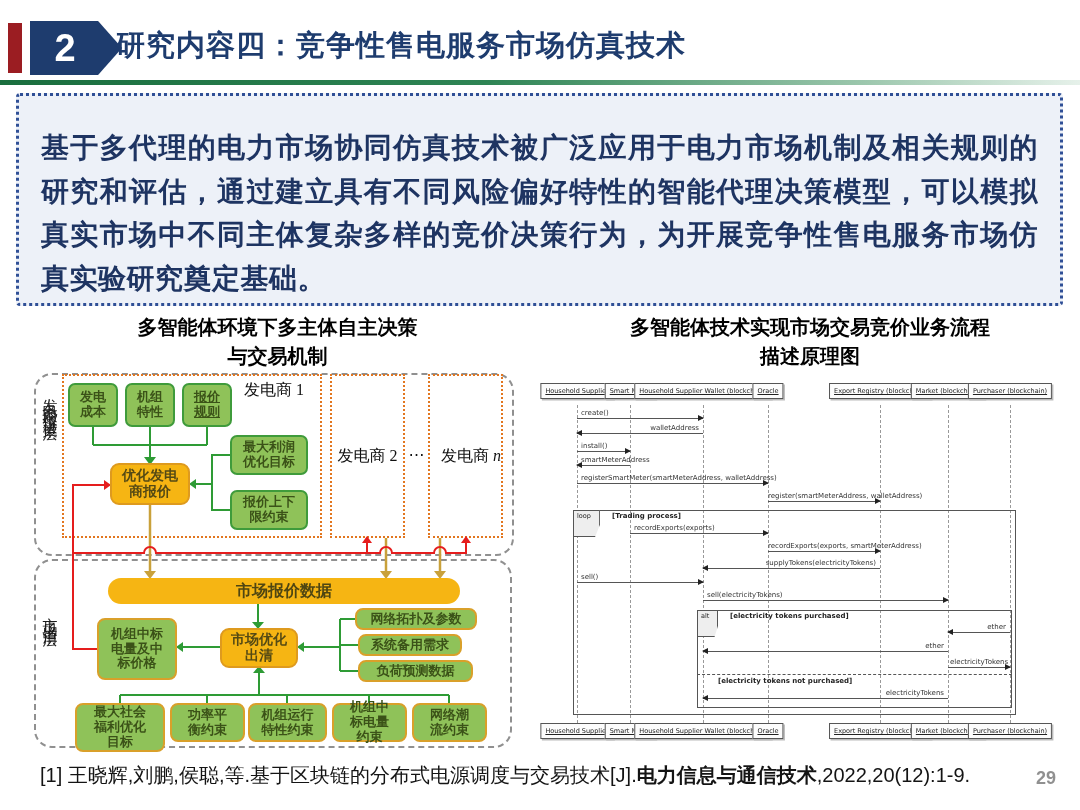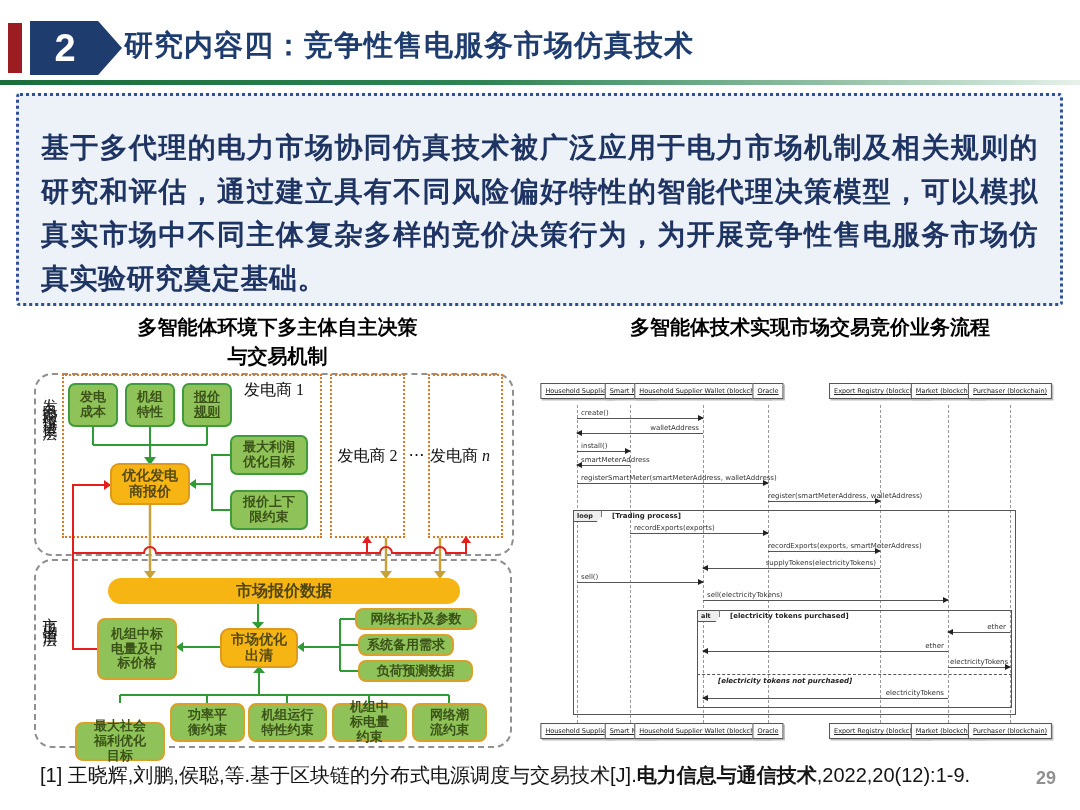--- a/index.html
+++ b/index.html
@@ -6,21 +6,21 @@
   html,body { background:#ffffff; }
   .slide { position:relative; width:1080px; height:810px; background:#ffffff; overflow:hidden;
            font-family:"Liberation Sans", sans-serif; }
 
   
   .red-bar { position:absolute; left:8px; top:23px; width:14px; height:50px; background:#9b1d22; }
   .num-badge { position:absolute; left:30px; top:21px; width:92px; height:54px; background:#1e3c6e;
                clip-path:polygon(0 0,74% 0,100% 50%,74% 100%,0 100%);
                color:#fff; font-size:38px; font-weight:bold; display:flex; align-items:center;
                justify-content:center; padding-right:22px; }
-  .page-title { position:absolute; left:124px; top:26px; font-size:29px; font-weight:bold;
+  .page-title { position:absolute; left:116px; top:26px; font-size:29px; font-weight:bold;
                 color:#1e3c6e; letter-spacing:1px; white-space:nowrap; }
   .green-line { position:absolute; left:0; top:80px; width:1080px; height:5px;
                 background:linear-gradient(to right,#1a6e3e 0%,#2e8454 45%,#9cc7ad 80%,#e6f1ea 100%); }
 
   
   .summary-box { position:absolute; left:16px; top:93px; width:1047px; height:213px;
                  background:#edf1f8; border:3px dotted #2f4f96; border-radius:4px;
                  padding:30px 22px; }
   .summary-text { font-size:28px; font-weight:bold; color:#1e3462; line-height:1.56;
                   text-align:justify; letter-spacing:.5px; }
@@ -36,21 +36,21 @@
   .flowchart svg.wires { position:absolute; left:0; top:0; z-index:1; }
   .dash-layer { position:absolute; border:2px dashed #909090; border-radius:18px; z-index:0; }
   .layer1 { left:0; top:0; width:480px; height:183px; }
   .layer2 { left:0; top:186px; width:478px; height:189px; }
   .vlabel { position:absolute; writing-mode:vertical-rl; text-orientation:upright;
             font-family:"Liberation Serif", serif; font-size:15px; color:#1a1a1a;
             letter-spacing:4px; z-index:2; }
   .dot-box { position:absolute; border:2px dotted #e2761f; z-index:1; background:transparent; }
   .gen1 { left:28px; top:1px; width:260px; height:164px; }
   .gen2 { left:296px; top:1px; width:75px; height:164px; display:flex; align-items:center; justify-content:center; }
-  .genn { left:394px; top:1px; width:75px; height:164px; display:flex; align-items:center; justify-content:flex-start; }
+  .genn { left:394px; top:1px; width:75px; height:164px; display:flex; align-items:center; justify-content:flex-end; }
   .gen-label { font-family:"Liberation Serif", serif; font-size:16px; color:#111; }
   .gen1-label { position:absolute; right:16px; top:4px;margin-left:45px; }
   .gen-ellipsis { position:absolute; left:370px; top:72px; width:25px; text-align:center;
                   font-size:16px; color:#111; z-index:2; }
   .fc-box { position:absolute; z-index:3; display:flex; align-items:center; justify-content:center;
             text-align:center; font-family:"Liberation Serif", serif; font-weight:bold;
             line-height:1.15; }
   .gbox { background:#8fc259; border:2px solid #3f9b3b; border-radius:7px; color:#3b5218; }
   .gbox-gold { background:#8fc259; border:2px solid #d9a02a; border-radius:8px; color:#3b5218; }
   .obox { background:#f6b513; border:2px solid #de9a1e; border-radius:9px; color:#554a14; }
@@ -67,21 +67,21 @@
   .head { position:absolute; top:-3.5px; width:0; height:0; border-top:3.5px solid transparent;
           border-bottom:3.5px solid transparent; }
   .head-r { right:-1px; border-left:6px solid #222; }
   .head-l { left:-1px; border-right:6px solid #222; }
   .msg-label { position:absolute; bottom:1px; left:0; width:100%; font-size:7px; color:#333;
                white-space:nowrap; text-align:center; }
   .lab-left  { text-align:left;  padding-left:4px; }
   .lab-right { text-align:right; padding-right:4px; }
   .frame { position:absolute; border:1.5px solid #555; z-index:2; }
   .frame-tab { position:absolute; left:-1px; top:-1px; background:#eee; border:1px solid #555;
-               font-size:6.5px; font-weight:bold; color:#222; padding:1px 8px 1px 3px;
+               font-size:6.5px; font-weight:normal; color:#222; padding:1px 8px 16px 3px;
                clip-path:polygon(0 0,100% 0,100% 55%,82% 100%,0 100%); }
   .frame-cond { position:absolute; top:1px; font-size:7px; font-weight:bold; color:#222; white-space:nowrap; }
   .alt-divider { position:absolute; border-top:1px dashed #555; z-index:2; }
   .alt-else { position:absolute; font-size:7px; font-weight:bold; color:#222; z-index:3; white-space:nowrap; }
 
   
   .citation { position:absolute; left:40px; top:762px; font-size:20px; color:#141414; white-space:nowrap; }
   .citation .bold { font-weight:bold; }
   .page-num { position:absolute; left:1036px; top:768px; font-size:18px; font-weight:bold; color:#909090; }
 </style>
@@ -100,20 +100,21 @@
   <div class="summary-box">
     <div class="summary-text">基于多代理的电力市场协同仿真技术被广泛应用于电力市场机制及相关规则的研究和评估，通过建立具有不同风险偏好特性的智能代理决策模型，可以模拟真实市场中不同主体复杂多样的竞价决策行为，为开展竞争性售电服务市场仿真实验研究奠定基础。</div>
   </div>
 
   <div class="caption caption-left">
     <div>多智能体环境下多主体自主决策</div>
     <div>与交易机制</div>
   </div>
   <div class="caption caption-right">
     <div>多智能体技术实现市场交易竞价业务流程</div>
+    <div>描述原理图</div>
   </div>
 
   <div class="flowchart">
 
     <div class="dash-layer layer1"></div>
     <div class="dash-layer layer2"></div>
 
     <div class="vlabel" style="left:6px; top:14px;">发电商报价决策层</div>
     <div class="vlabel" style="left:6px; top:232px;">市场出清层</div>
 
@@ -174,23 +175,23 @@
     <div class="fc-box gbox" style="left:91px; top:10px; width:50px; height:44px; padding:0 6px; font-size:13px;">机组特性</div>
     <div class="fc-box gbox" style="left:148px; top:10px; width:50px; height:44px; padding:0 6px; font-size:13px;text-decoration:underline;">报价规则</div>
     <div class="fc-box obox" style="left:76px; top:90px; width:80px; height:42px; padding:0 9px; font-size:14px;">优化发电商报价</div>
     <div class="fc-box gbox" style="left:196px; top:62px; width:78px; height:40px; padding:0 11px; font-size:13px;">最大利润优化目标</div>
     <div class="fc-box gbox" style="left:196px; top:117px; width:78px; height:40px; padding:0 11px; font-size:13px;">报价上下限约束</div>
 
     <div class="fc-box pill" style="left:74px; top:205px; width:352px; height:26px; font-size:16px;">市场报价数据</div>
     <div class="fc-box obox" style="left:186px; top:255px; width:78px; height:40px; padding:0 9px; font-size:14px;">市场优化出清</div>
     <div class="fc-box gbox-gold" style="left:63px; top:245px; width:80px; height:62px; padding:0 11px; font-size:13px;">机组中标电量及中标价格</div>
     <div class="fc-box gbox-gold" style="left:321px; top:235px; width:122px; height:22px; font-size:13px;">网络拓扑及参数</div>
-    <div class="fc-box gbox-gold" style="left:324px; top:261px; width:96px; height:22px; font-size:13px;">系统备用需求</div>
+    <div class="fc-box gbox-gold" style="left:324px; top:261px; width:104px; height:22px; font-size:13px;">系统备用需求</div>
     <div class="fc-box gbox-gold" style="left:324px; top:287px; width:115px; height:22px; font-size:13px;">负荷预测数据</div>
-    <div class="fc-box gbox-gold" style="left:41px; top:349px; width:90px; height:39px; padding:0 12px; font-size:13px;">最大社会福利优化目标</div>
+    <div class="fc-box gbox-gold" style="left:41px; top:330px; width:90px; height:49px; padding:0 12px; font-size:13px;">最大社会福利优化目标</div>
     <div class="fc-box gbox-gold" style="left:136px; top:330px; width:75px; height:39px; padding:0 10px; font-size:13px;">功率平衡约束</div>
     <div class="fc-box gbox-gold" style="left:214px; top:330px; width:79px; height:39px; padding:16px 11px; font-size:13px;">机组运行特性约束</div>
     <div class="fc-box gbox-gold" style="left:298px; top:330px; width:75px; height:39px; padding:0 10px; font-size:13px;">机组中标电量约束</div>
     <div class="fc-box gbox-gold" style="left:378px; top:330px; width:75px; height:39px; padding:0 10px; font-size:13px;">网络潮流约束</div>
   </div>
 
   <div class="seq">
 
     <div class="lifeline" style="left:27px;"></div>
     <div class="lifeline" style="left:80px;"></div>
@@ -211,21 +212,21 @@
     <div class="frame" style="left:23px; top:127px; width:443px; height:205px;">
       <span class="frame-tab">loop</span>
       <span class="frame-cond" style="left:38px;">[Trading process]</span>
     </div>
 
     <div class="frame" style="left:147px; top:227px; width:315px; height:98px; border-width:1.3px;">
       <span class="frame-tab">alt</span>
       <span class="frame-cond" style="left:32px;">[electricity tokens purchased]</span>
     </div>
     <div class="alt-divider" style="left:147px; top:291px; width:315px;"></div>
-    <div class="alt-else" style="left:168px; top:294px;font-style:italic;">[electricity tokens not purchased]</div>
+    <div class="alt-else" style="left:168px; top:294px;">[electricity tokens not purchased]</div>
 
     <div class="msg" style="left:27px; top:35px; width:126px;">
       <span class="msg-label lab-left">create()</span>
       <span class="msg-line"></span>
         <span class="head head-r"></span>
       </div>
     <div class="msg" style="left:27px; top:50px; width:126px;">
       <span class="msg-label lab-right">walletAddress</span>
       <span class="msg-line"></span>
         <span class="head head-l"></span>

